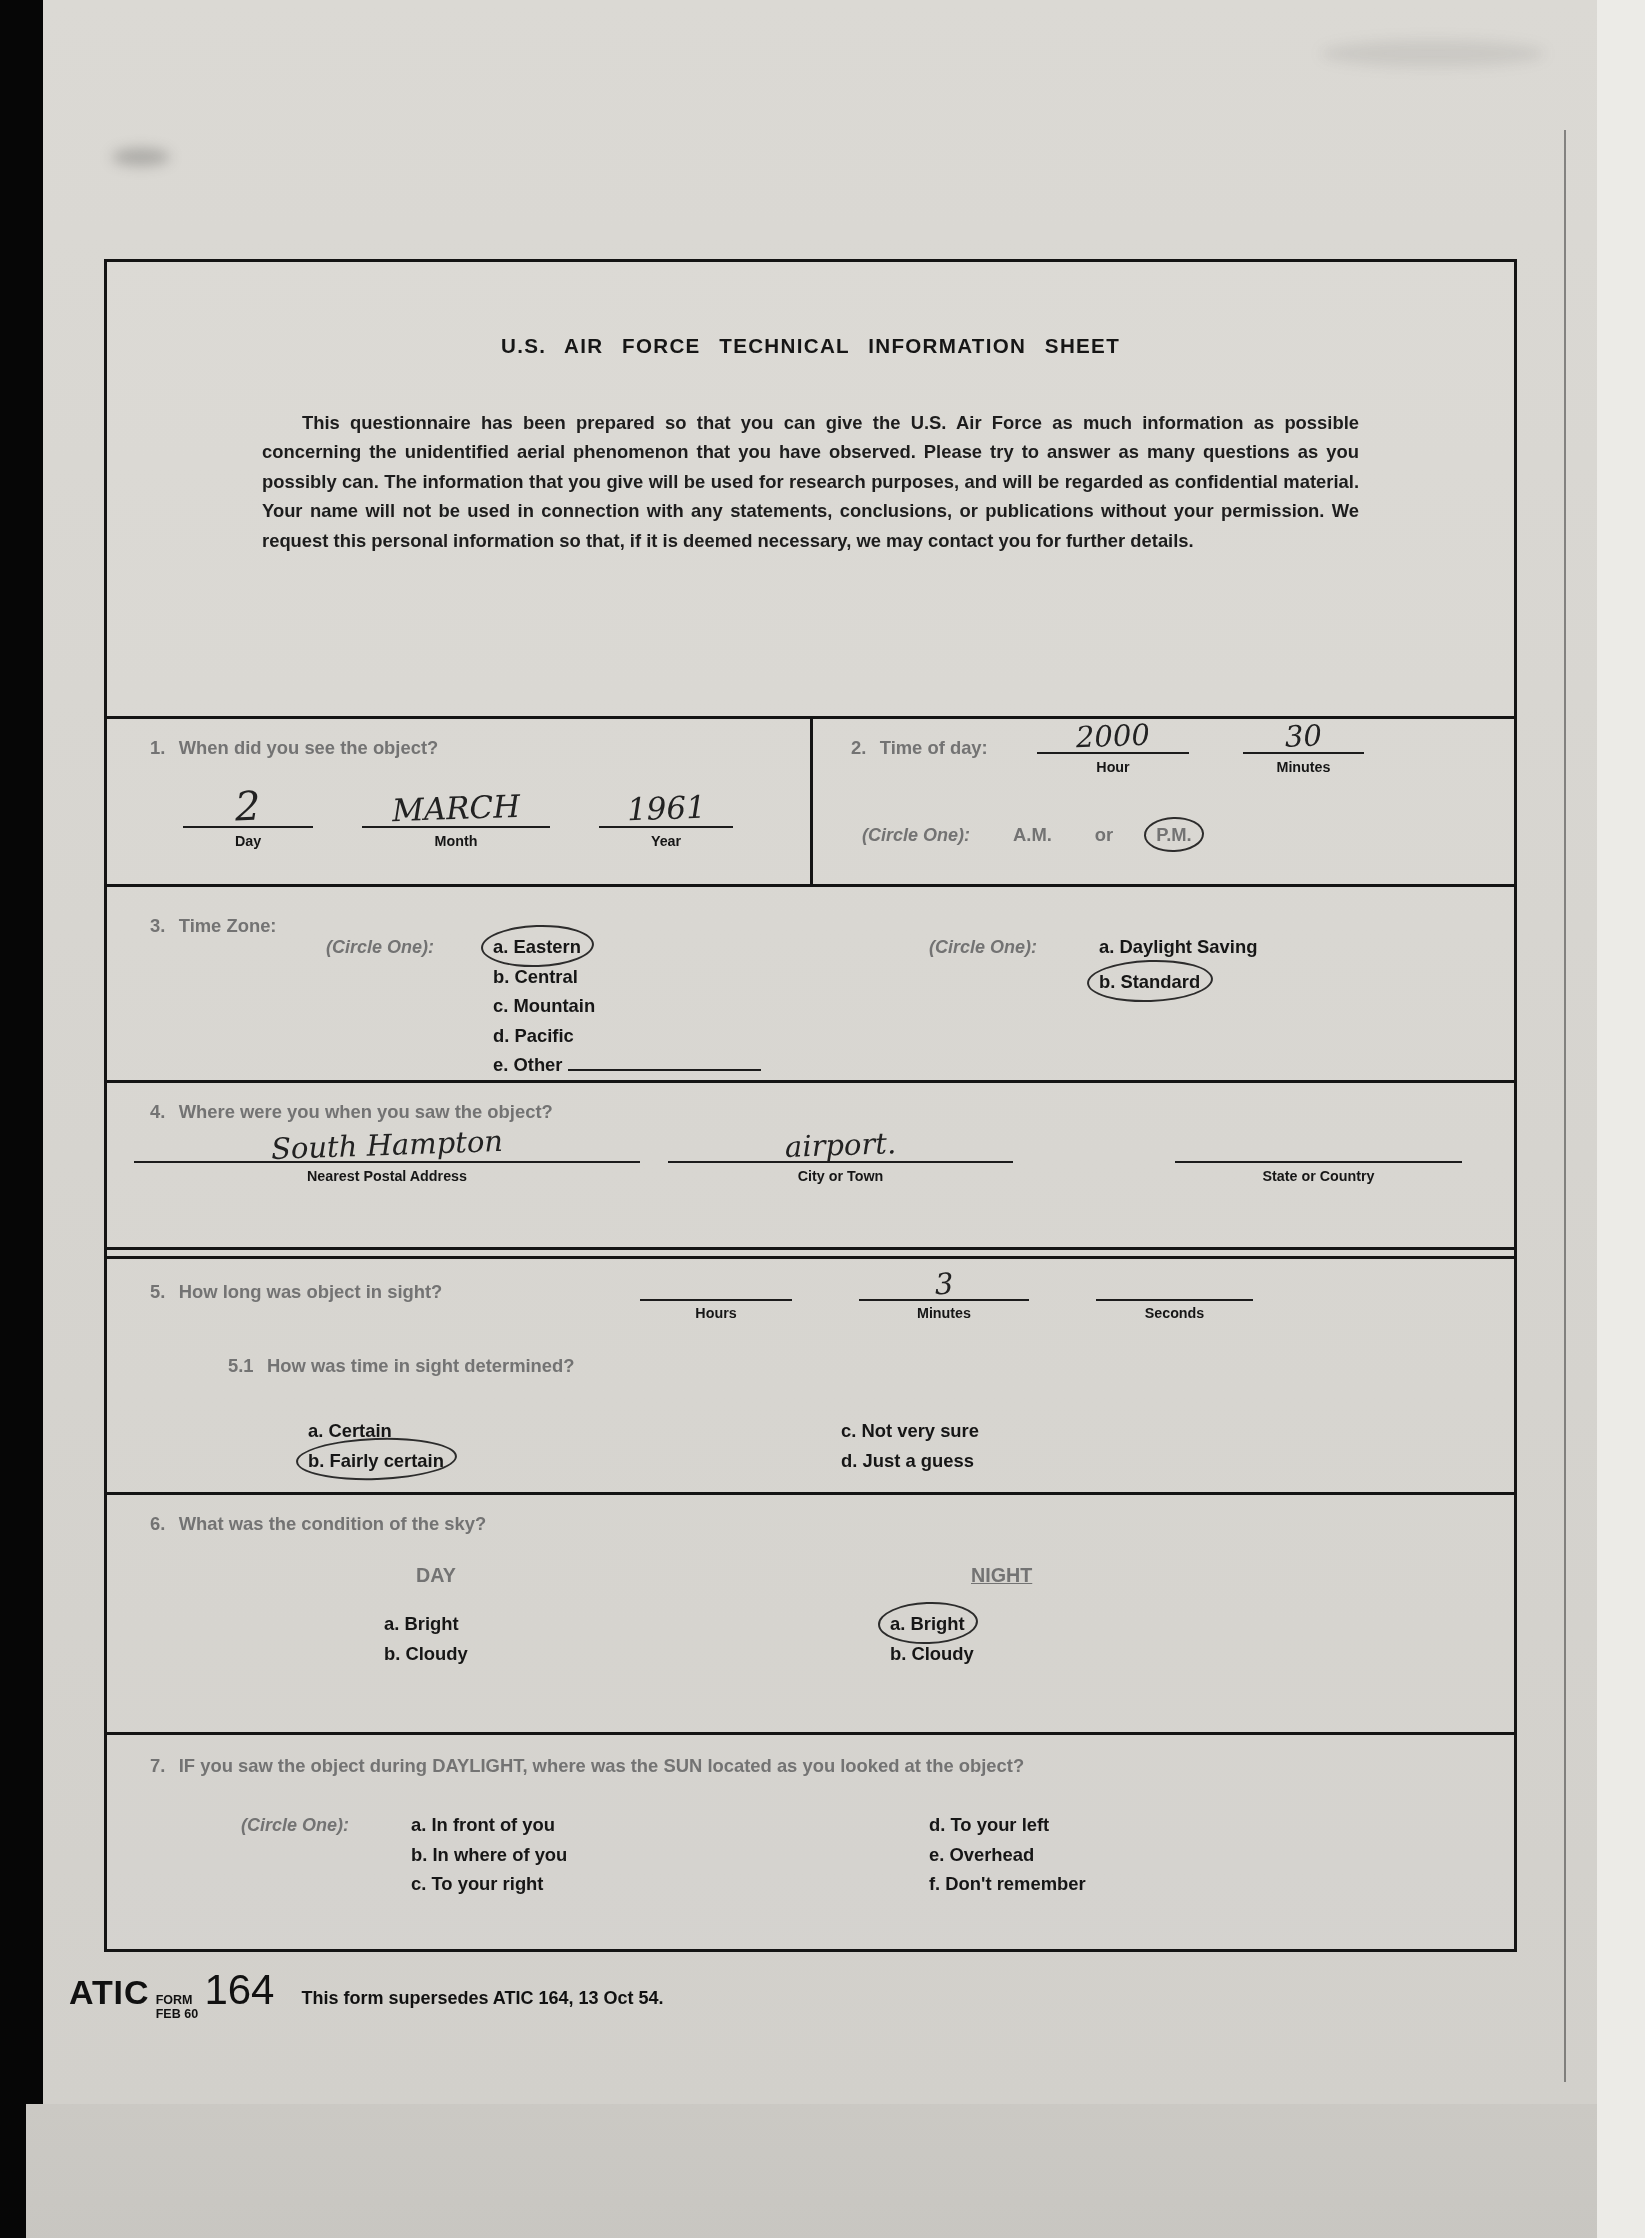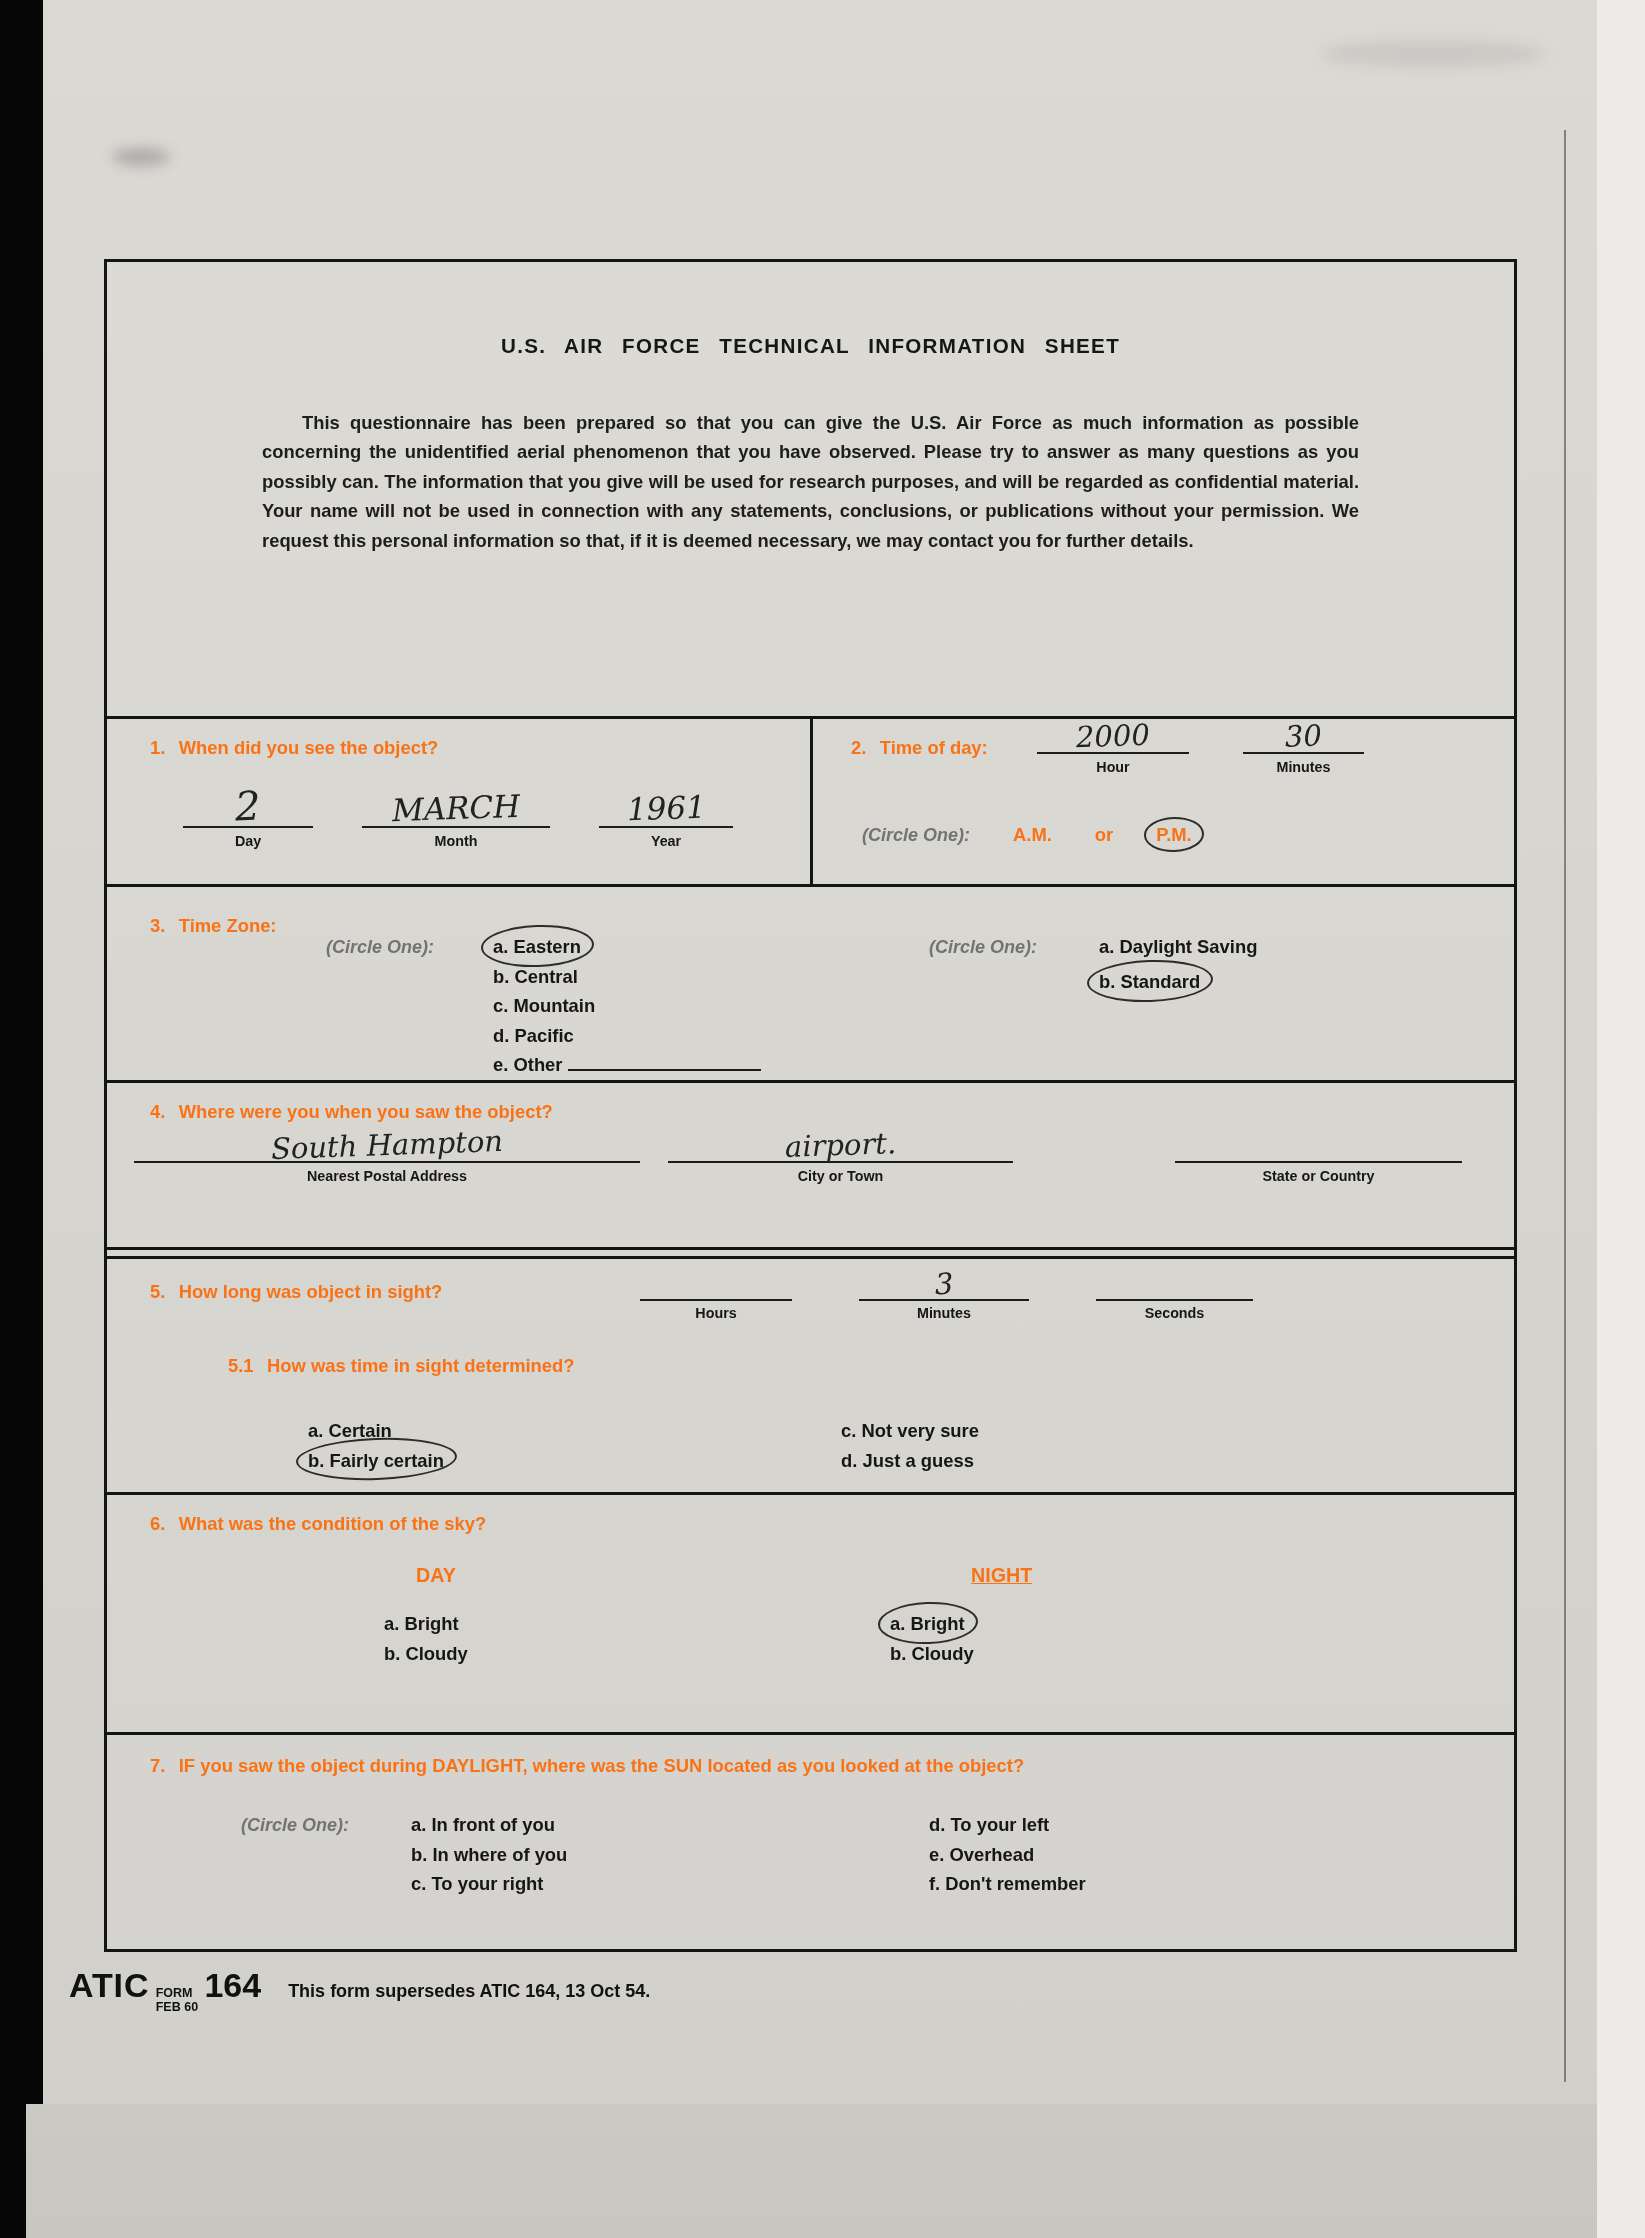--- a/index.html
+++ b/index.html
@@ -52,21 +52,21 @@
   .title{
     text-align:center;padding-top:72px;
     font-size:20.6px;font-weight:bold;letter-spacing:1.3px;word-spacing:11.6px;
     color:#161616;
   }
   .intro{
     width:1097px;margin:50px auto 0;
     font-size:18.4px;font-weight:bold;line-height:1.6;text-align:justify;
     text-indent:40px;color:#1d1d1d;
   }
-  .q-label{font-size:18.4px;font-weight:bold;white-space:nowrap;color:#f97316;}
+  .q-label{font-size:18.4px;font-weight:bold;white-space:nowrap;color:#737373;}
   .qnum{display:inline-block;margin-right:13.4px;}
   .opt{display:block;font-size:18.4px;font-weight:bold;line-height:29.6px;white-space:nowrap;color:#161616;}
   .small-label{font-size:14.3px;font-weight:bold;margin-top:4.5px;color:#161616;}
   .prompt{font-size:18px;font-weight:bold;font-style:italic;white-space:nowrap;color:#737373;}
 
   .hand{
     font-family:"DejaVu Serif",serif;font-style:italic;font-weight:normal;
     color:#222;transform:rotate(-2deg);display:inline-block;
   }
 
@@ -88,21 +88,21 @@
   .date-fields{position:absolute;left:76px;top:67px;display:flex;gap:49px;align-items:flex-end;}
   .hand-day{font-size:40px;line-height:40px;}
   .hand-mid{font-size:31px;line-height:36px;}
   .hand-time{font-size:29px;line-height:31px;}
   .hand-place{font-size:29px;line-height:31px;}
   .hand-sight{font-size:29px;line-height:29px;}
 
   .footer{position:absolute;left:69px;top:1966px;display:flex;align-items:baseline;color:#111;}
   .footer .atic{font-size:34px;font-weight:bold;letter-spacing:0.9px;}
   .footer .form-stack{display:flex;flex-direction:column;font-size:12.5px;font-weight:bold;line-height:1.1;margin:0 6.3px 2.7px 6.3px;}
-  .footer .num{font-size:34px;font-weight:bold;}
+  .footer .num{font-size:42px;font-weight:normal;}
   .footer .note{font-size:18px;font-weight:bold;margin-left:27px;}
 </style>
 </head>
 <body>
 
 <div class="paper-main"></div>
 <div class="paper-bottom"></div>
 <div class="white-strip"></div>
 <div class="scan-vline"></div>
 <div class="smudge smudge-a"></div>

